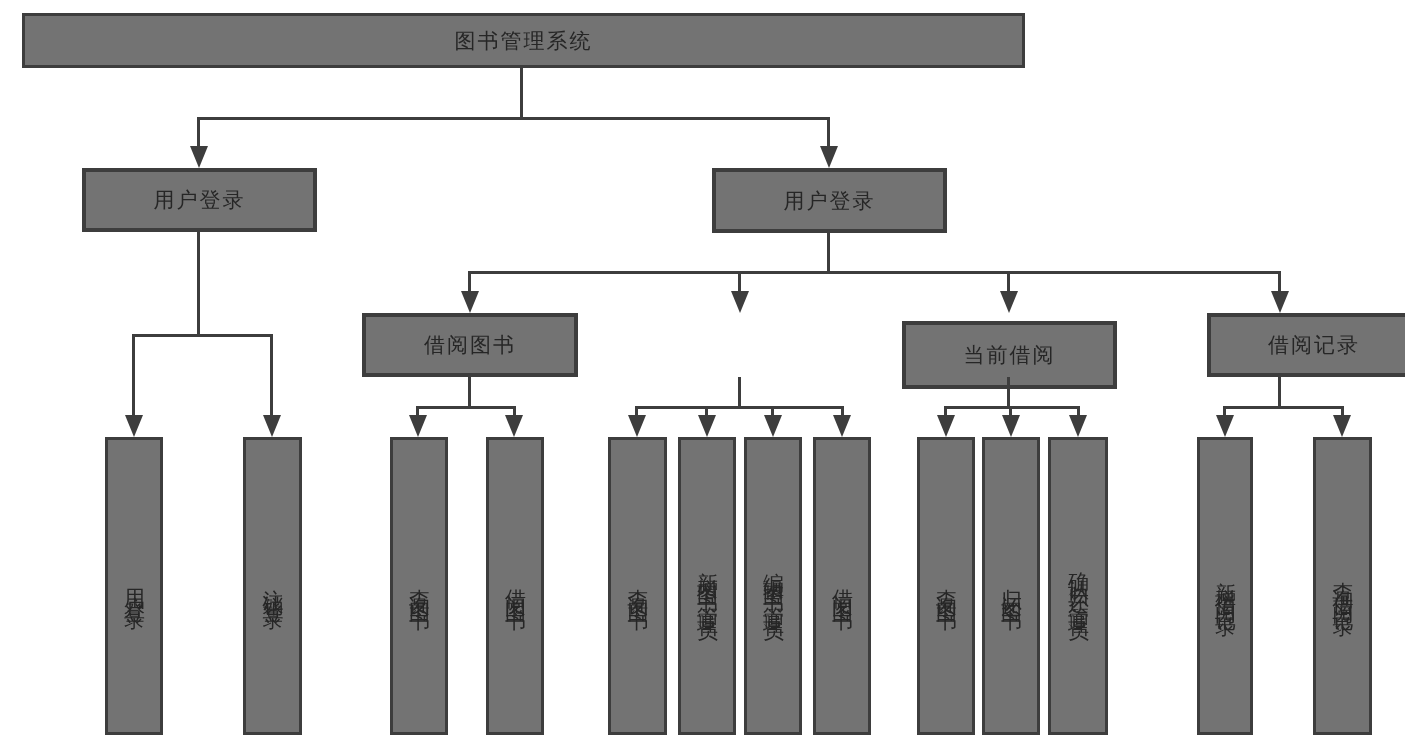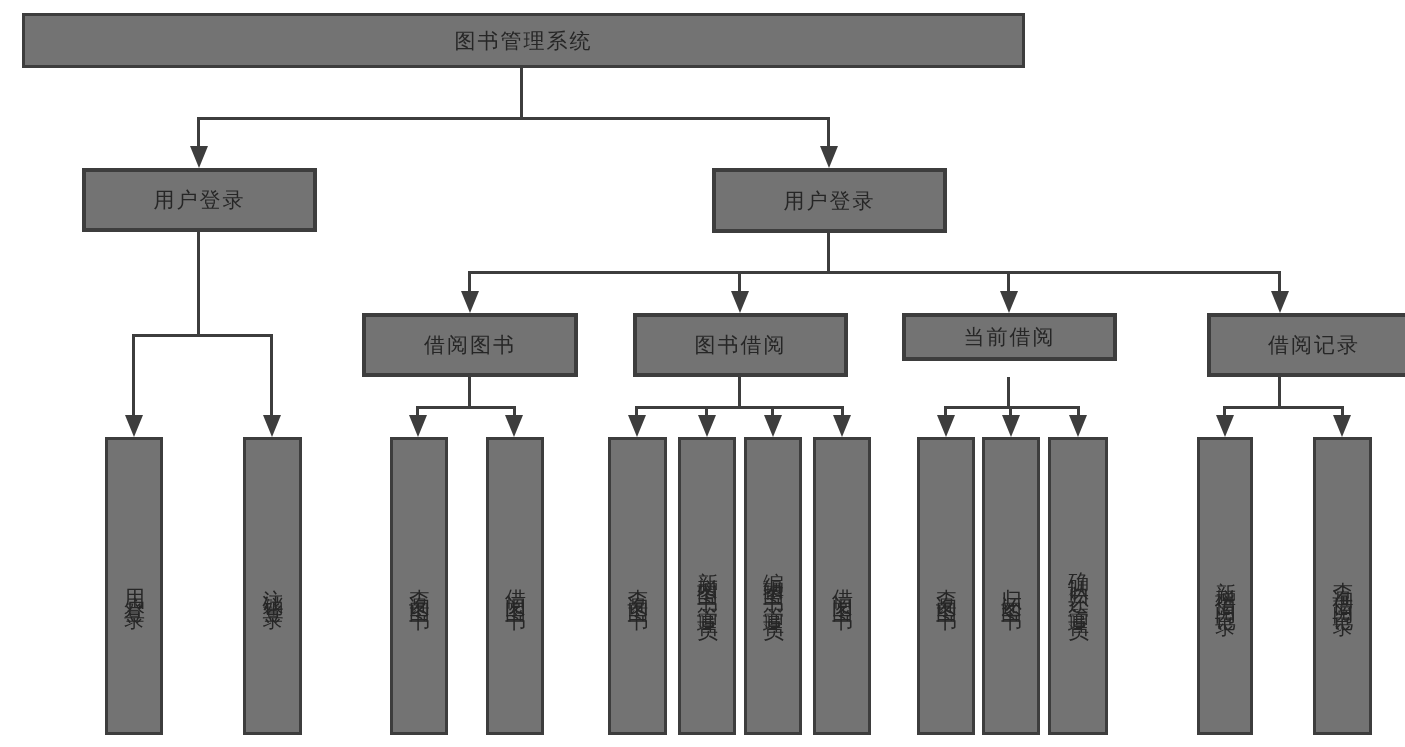--- a/index.html
+++ b/index.html
@@ -34,22 +34,21 @@
 <body>
 
 <div class="stage">
 
   <div class="node" style="left:22px;top:13px;width:1003px;height:55px">图书管理系统</div>
 
   <div class="node lv2" style="left:82px;top:168px;width:235px;height:64px">用户登录</div>
   <div class="node lv2" style="left:712px;top:168px;width:235px;height:65px">用户登录</div>
 
   <div class="node lv2" style="left:362px;top:313px;width:216px;height:64px">借阅图书</div>
-  <div class="node lv2" style="left:633px;top:313px;width:215px;height:64px">图书借阅</div>
-  <div class="node lv2" style="left:902px;top:313px;width:215px;height:48px">当前借阅</div>
+  <div class="node lv2" style="left:902px;top:321px;width:215px;height:68px">当前借阅</div>
   <div class="node lv2" style="left:1207px;top:313px;width:214px;height:64px">借阅记录</div>
 
   <div class="node v" style="left:105px;top:437px;width:58px;height:298px">用户登录</div>
   <div class="node v" style="left:243px;top:437px;width:59px;height:298px">注销登录</div>
 
   <div class="node v" style="left:390px;top:437px;width:58px;height:298px">查询图书</div>
   <div class="node v" style="left:486px;top:437px;width:58px;height:298px">借阅图书</div>
 
   <div class="node v" style="left:608px;top:437px;width:59px;height:298px">查询图书</div>
   <div class="node v" style="left:678px;top:437px;width:58px;height:298px">新增图书（管理员）</div>

